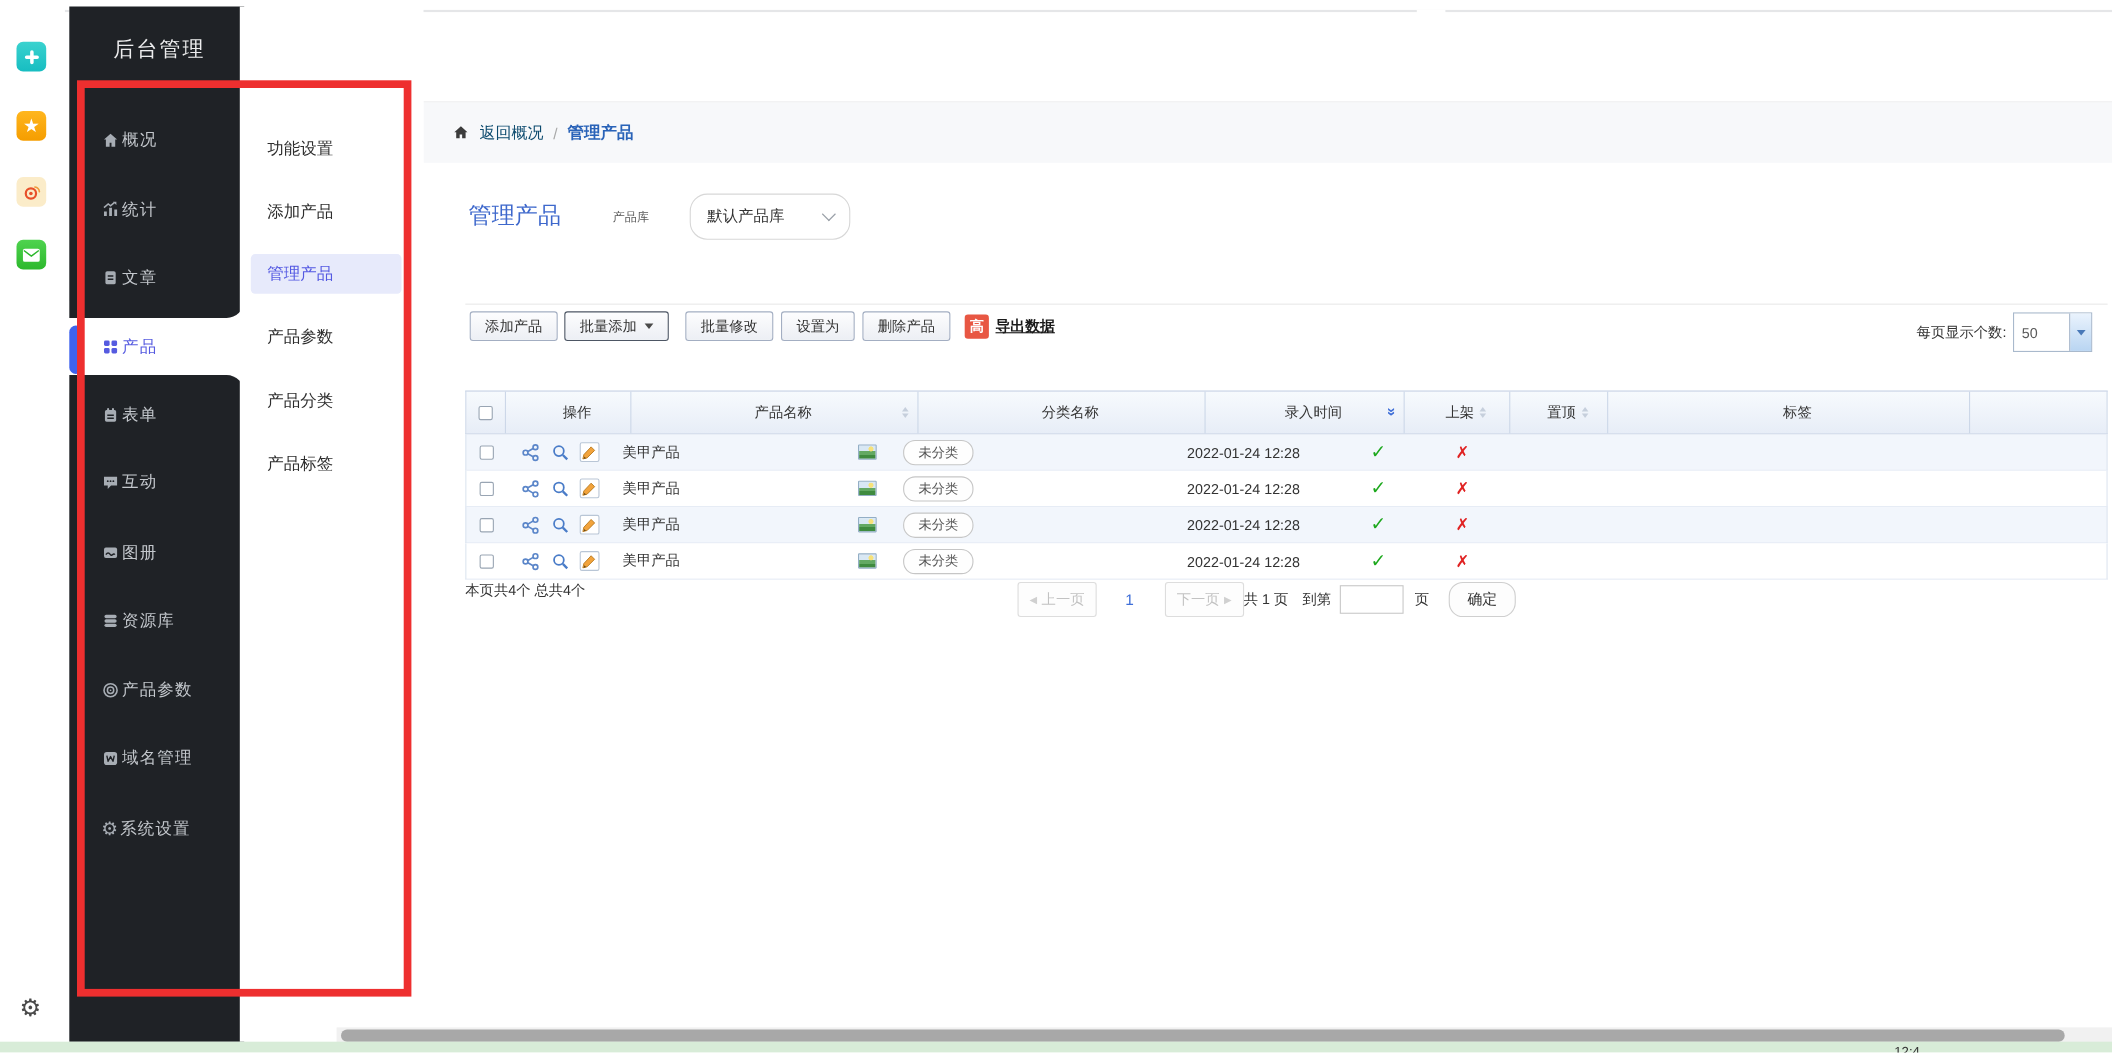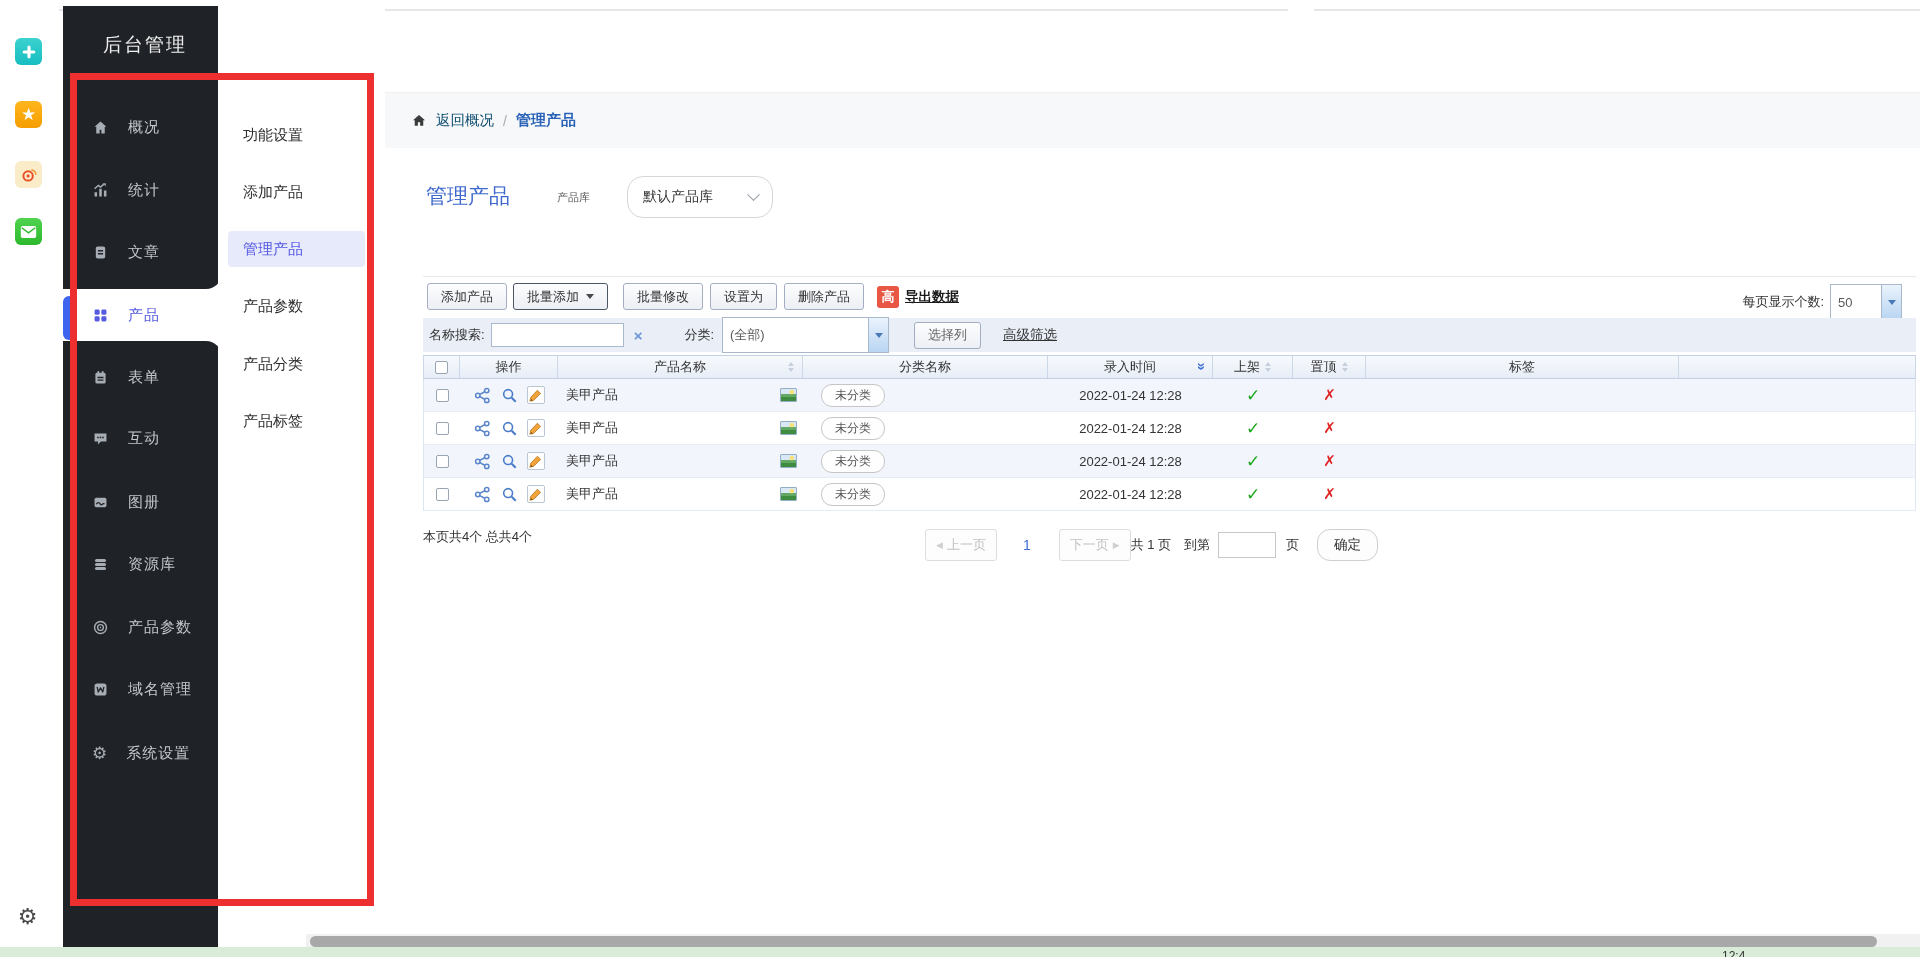--- a/index.html
+++ b/index.html
@@ -19,21 +19,21 @@
   .qicon.star { top:101px; background:linear-gradient(180deg,#ffb61e,#f59d00); color:#fff; font-size:17px; line-height:1; }
   .qicon.weibo{ top:161px; background:#fbecc9; }
   .qicon.mail { top:218px; background:linear-gradient(180deg,#4fd34f,#2cb82c); }
   .qicon.gear-bottom { top:903px; left:14px; background:transparent; color:#4a4a4a; font-size:22px; }
 
   
   .sidebar { position:absolute; left:63px; top:6px; width:159px; height:941px; background:#fff; z-index:4; }
   .sb-block-top    { position:absolute; left:0; top:0;   width:100%; height:283px; background:#1f2226; border-bottom-right-radius:16px; }
   .sb-block-bottom { position:absolute; left:0; top:335px; width:100%; bottom:0;   background:#1f2226; border-top-right-radius:16px; }
   .sb-title { position:absolute; left:40px; top:26px; font-size:19px; letter-spacing:2px; color:#ededee; font-weight:500; }
-  .sb-item { position:absolute; left:29px; height:24px; display:flex; align-items:center; gap:19px; cursor:pointer; color:#a7adb4; }
+  .sb-item { position:absolute; left:29px; height:24px; display:flex; align-items:center; gap:2px; cursor:pointer; color:#a7adb4; }
   .sb-item .lbl { font-size:15px; color:#c3c7cc; letter-spacing:1px; }
   .sb-item svg { display:block; }
   .sb-item.gear-glyph { color:#a7adb4; }
   .sb-item.active { color:#565be0; }
   .sb-item.active .lbl { color:#565be0; font-weight:500; }
   .sb-pill { position:absolute; left:0; top:290px; width:12px; height:44px; background:#3e63ee; border-radius:6px; }
 
   
   .submenu { position:absolute; left:218px; top:6px; width:167px; height:941px; background:#fff; z-index:4; }
   .sm-item { position:absolute; left:10px; width:137px; height:36px; display:flex; align-items:center;
@@ -90,22 +90,22 @@
   .name-input { width:133px; height:24px; margin-left:6px; border:1px solid #a9b9cc; background:#fff; font-size:13px; padding:0 5px; }
   .clear-x { margin-left:10px; font-size:15px; font-weight:bold; color:#6a96d8; cursor:pointer; line-height:1; }
   .cat-label { margin-left:42px; }
   .cat-select { width:167px; margin-left:8px; }
   .cols-btn { margin-left:25px; color:#666; }
   .adv-link { margin-left:22px; font-size:13.5px; color:#333; text-decoration:underline; cursor:pointer; }
 
   
   .tbl { position:absolute; left:423px; top:355px; width:1493px; z-index:2; }
   .tgrid { display:grid; grid-template-columns:36px 98px 245px 245px 165px 80px 73px 313px 1fr; align-items:center; }
-  .thead { height:24px; background:linear-gradient(180deg,#f7fafd,#e7edf7);
-    border-top:1px solid #c3cfe3; border-bottom:1px solid #c3cfe3; border-left:1px solid #ccd7e8; border-right:1px solid #ccd7e8; }
+  .thead { height:40px; background:linear-gradient(180deg,#f7fafd,#e7edf7);
+    border-top:1px solid #c3cfe3; border-bottom:1px solid #c3cfe3; border-left:1px solid #ccd7e8; border-right:1px solid #ccd7e8;gap:16px; }
   .th { position:relative; height:100%; display:flex; align-items:center; justify-content:center;
     font-size:13px; color:#333; border-right:1px solid #ccd7e8; cursor:pointer; }
   .th:last-child { border-right:none; }
   .sort { display:inline-flex; flex-direction:column; gap:2px; margin-left:5px; }
   .sort i { width:0; height:0; border-left:3.5px solid transparent; border-right:3.5px solid transparent; }
   .sort .up { border-bottom:4px solid #c6cfdc; }
   .sort .dn { border-top:4px solid #c6cfdc; }
   .sort.abs-right { position:absolute; right:8px; top:50%; transform:translateY(-50%); }
   .sort-desc { position:absolute; right:6px; top:50%; transform:translateY(-54%) rotate(90deg);
     color:#3f6fd8; font-weight:bold; font-size:14px; }
@@ -333,32 +333,20 @@
     <span class="export-link">导出数据</span>
   </div>
   <div class="perpage">
     <span class="lbl">每页显示个数:</span>
     <div class="xpselect">
       <span class="val">50</span>
       <span class="btn"></span>
     </div>
   </div>
 
-  <div class="filter-row">
-    <span class="lbl">名称搜索:</span>
-    <input class="name-input" type="text" style="">
-    <span class="clear-x">×</span>
-    <span class="lbl cat-label">分类:</span>
-    <div class="xpselect cat-select">
-      <span class="val">(全部)</span>
-      <span class="btn"></span>
-    </div>
-    <button class="cbtn cols-btn">选择列</button>
-    <span class="adv-link">高级筛选</span>
-  </div>
 
   <div class="tbl">
     <div class="tgrid thead">
       <div class="th">
           <span class="cbx"></span>
         </div>
       <div class="th">
           <span>操作</span>
         </div>
       <div class="th">

